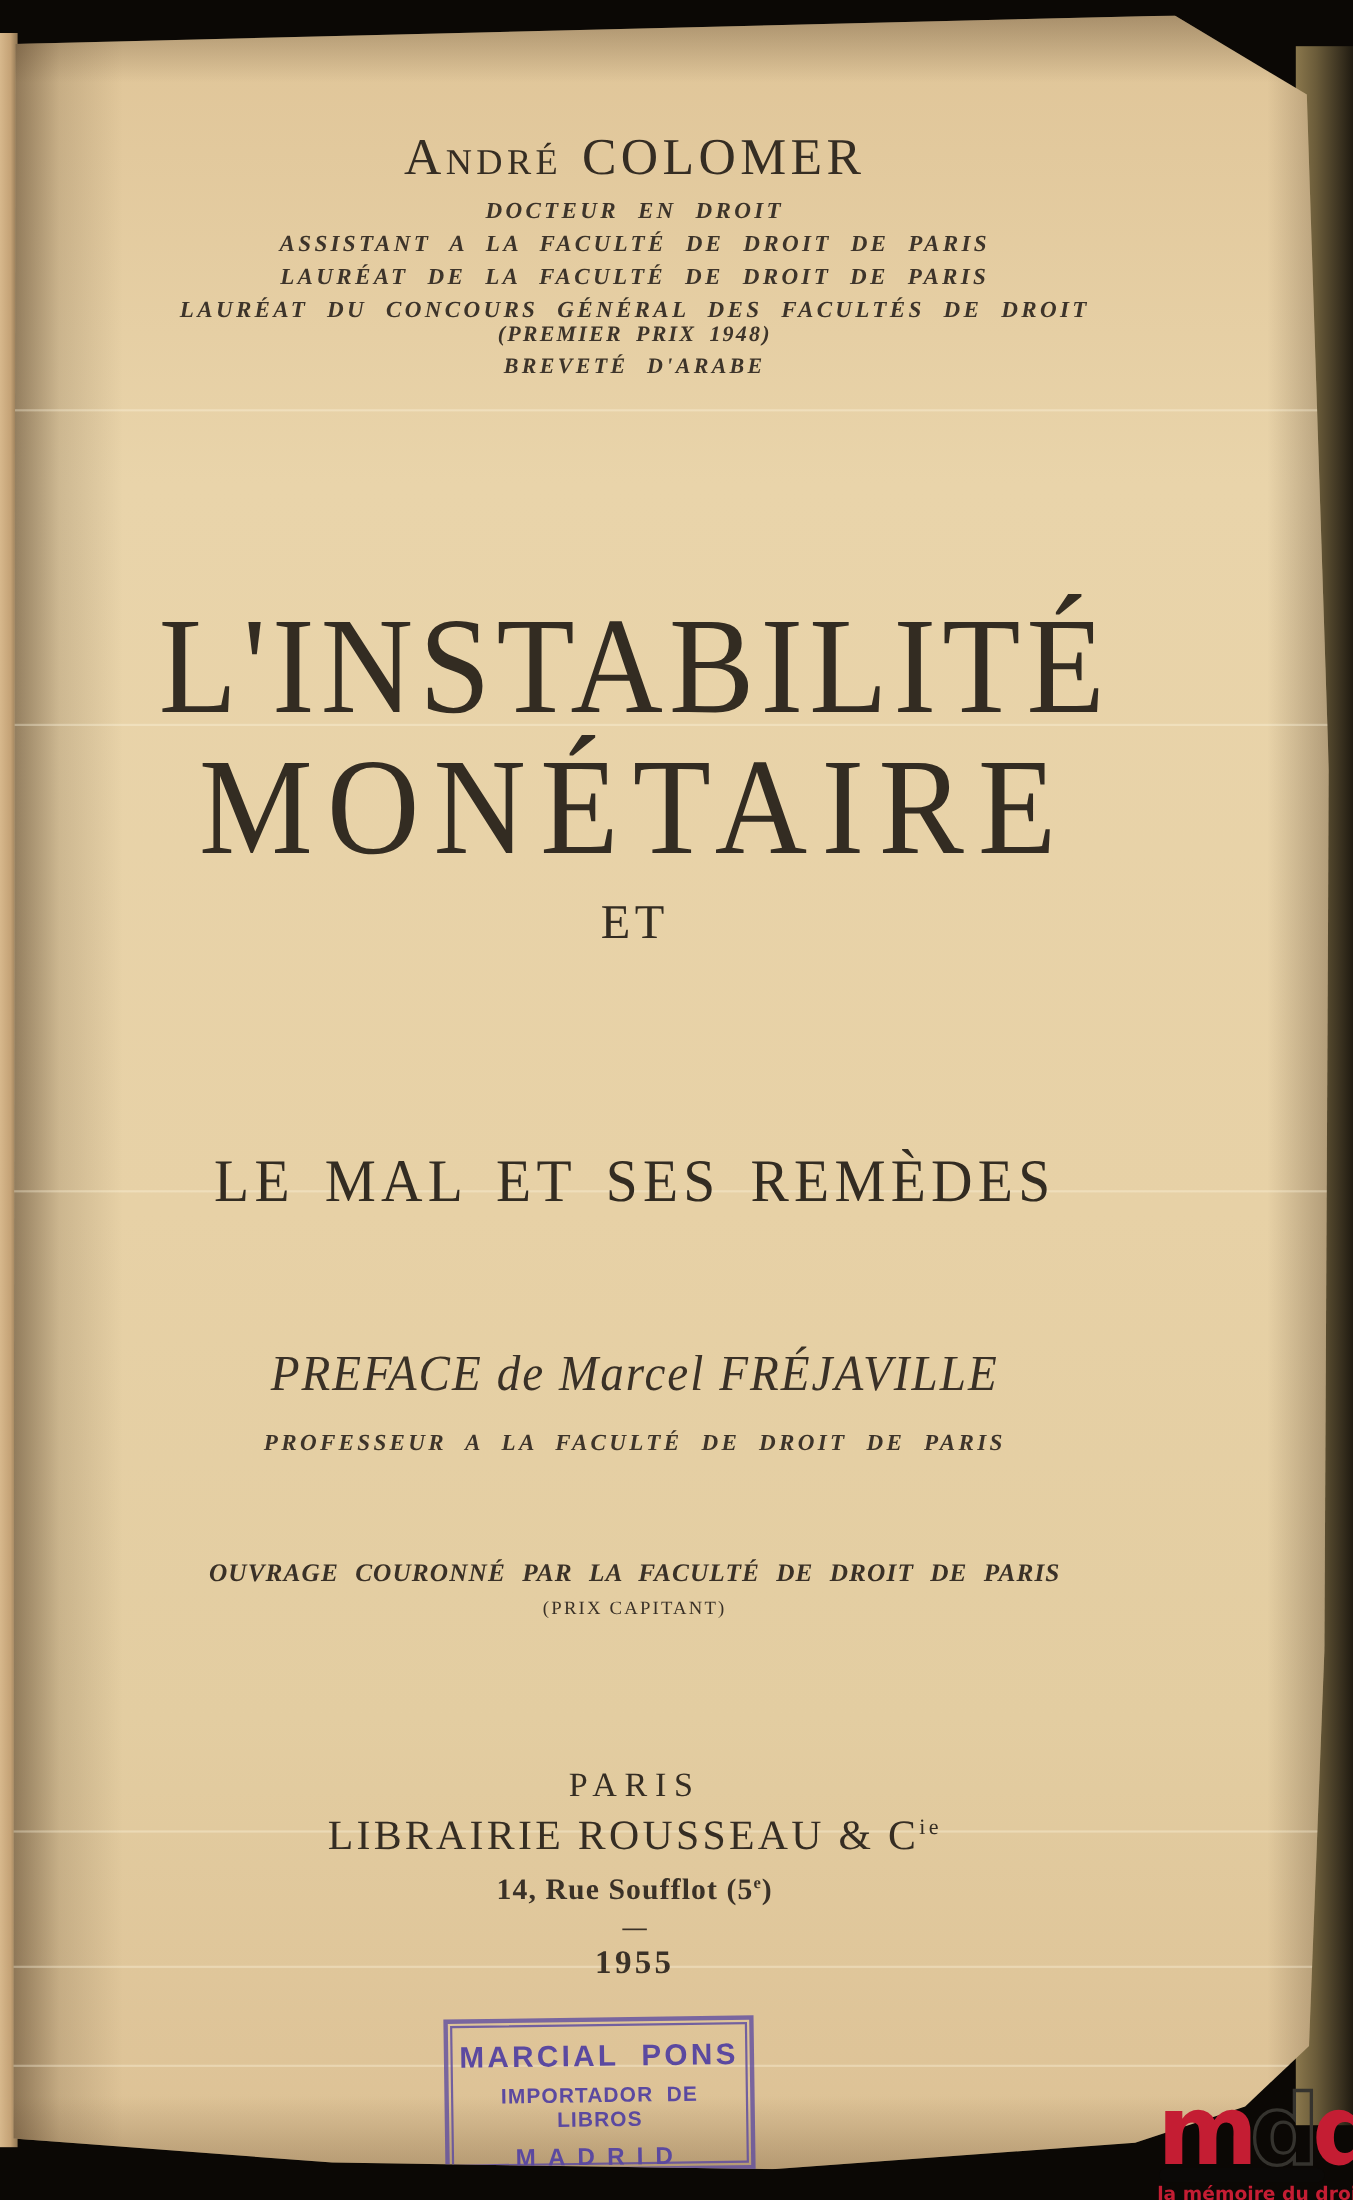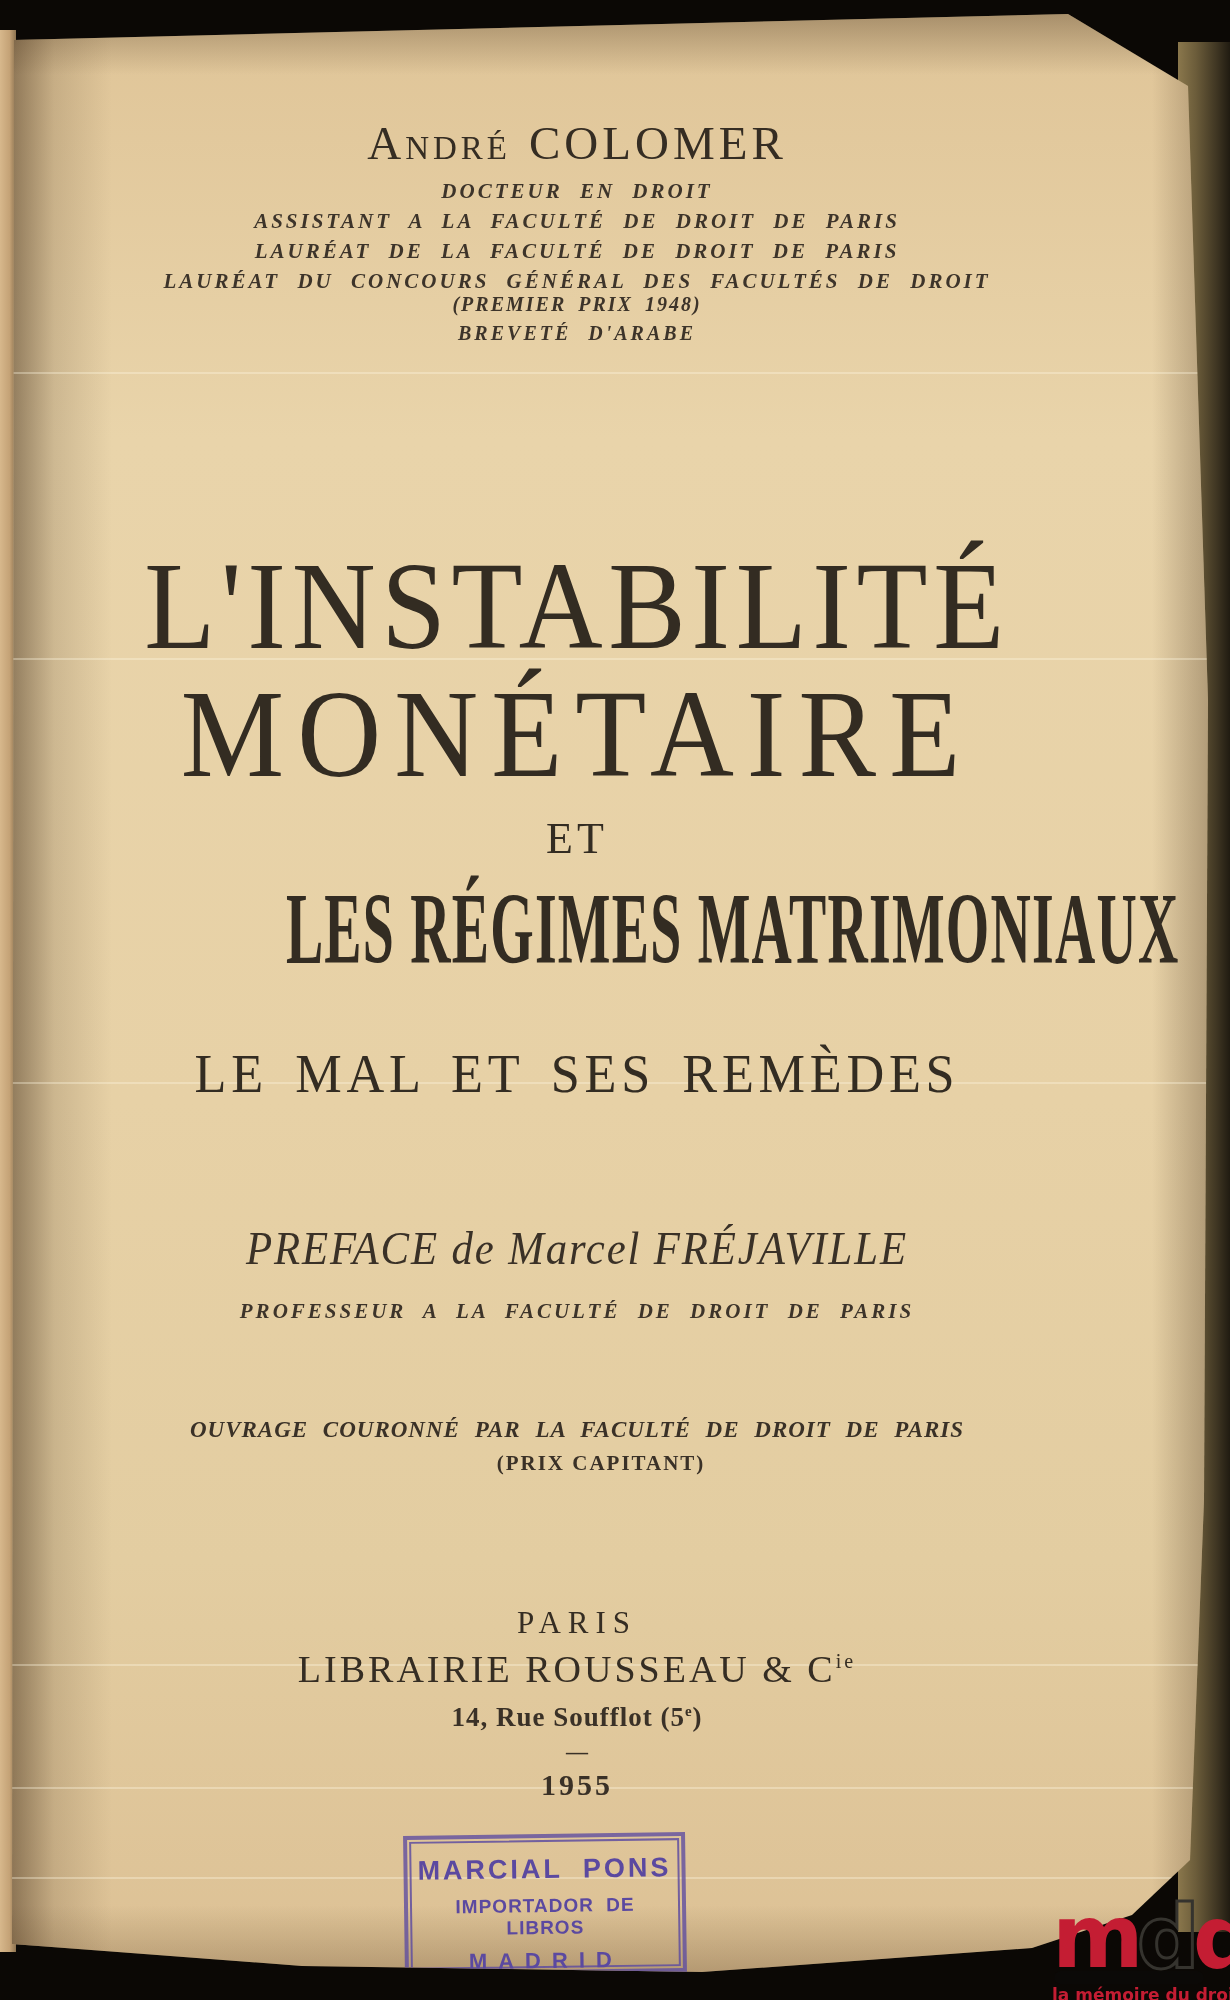--- a/index.html
+++ b/index.html
@@ -50,21 +50,21 @@
   .tet{top:813px;font-size:44px;letter-spacing:4px;}
   .t3wrap{top:880px;}
   .t3{display:inline-block;font-size:90px;font-weight:bold;letter-spacing:2px;
       transform:scale(.62,1.12);transform-origin:50% 50%;}
   .subtitle{top:1042px;font-size:55px;letter-spacing:5px;word-spacing:10px;transform:scaleX(.95);transform-origin:50% 50%;}
 
   .preface{top:1222px;font-size:46px;font-style:italic;letter-spacing:2px;transform:scaleX(.93);transform-origin:50% 50%;}
   .profrole{top:1297px;font-size:21px;}
 
   .award1{top:1414px;font-size:23px;font-weight:bold;font-style:italic;letter-spacing:1px;word-spacing:8px;}
-  .award2{top:1449px;font-size:21px;font-weight:bold;letter-spacing:2px;margin-left:24px;}
+  .award2{top:1449px;font-size:17px;font-weight:normal;letter-spacing:2px;}
 
   .city{top:1603px;font-size:31px;letter-spacing:7px;color:#352d23;}
   .publisher{top:1646px;font-size:38px;letter-spacing:3px;color:#352d23;}
   .publisher sup{font-size:20px;}
   .address{top:1700px;font-size:27px;font-weight:bold;letter-spacing:1px;}
   .address sup{font-size:15px;}
   .sep{top:1737px;font-size:22px;font-weight:bold;}
   .year{top:1766px;font-size:30px;font-weight:bold;letter-spacing:3px;}
 
   .stamp{
@@ -110,23 +110,20 @@
       <div class="line cred c0">DOCTEUR EN DROIT</div>
       <div class="line cred c1">ASSISTANT A LA FACULTÉ DE DROIT DE PARIS</div>
       <div class="line cred c2">LAURÉAT DE LA FACULTÉ DE DROIT DE PARIS</div>
       <div class="line cred c3">LAURÉAT DU CONCOURS GÉNÉRAL DES FACULTÉS DE DROIT</div>
       <div class="line cred c4">(PREMIER PRIX 1948)</div>
       <div class="line cred c5">BREVETÉ D'ARABE</div>
 
       <div class="line big t1">L'INSTABILITÉ</div>
       <div class="line big t2">MONÉTAIRE</div>
       <div class="line big tet">ET</div>
-      <div class="line t3wrap">
-        <span class="t3 big">LES RÉGIMES MATRIMONIAUX</span>
-      </div>
       <div class="line big subtitle">LE MAL ET SES REMÈDES</div>
 
       <div class="line preface">PREFACE de Marcel FRÉJAVILLE</div>
       <div class="line cred profrole">PROFESSEUR A LA FACULTÉ DE DROIT DE PARIS</div>
 
       <div class="line award1">OUVRAGE COURONNÉ PAR LA FACULTÉ DE DROIT DE PARIS</div>
       <div class="line award2">(PRIX CAPITANT)</div>
 
       <div class="line city">PARIS</div>
       <div class="line publisher">

